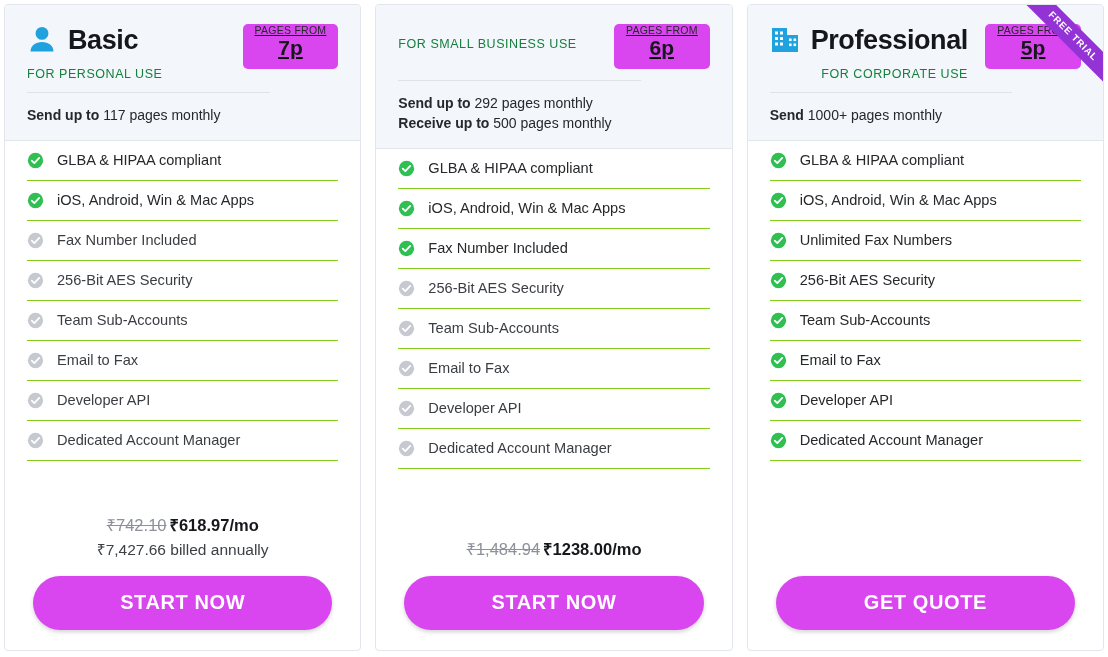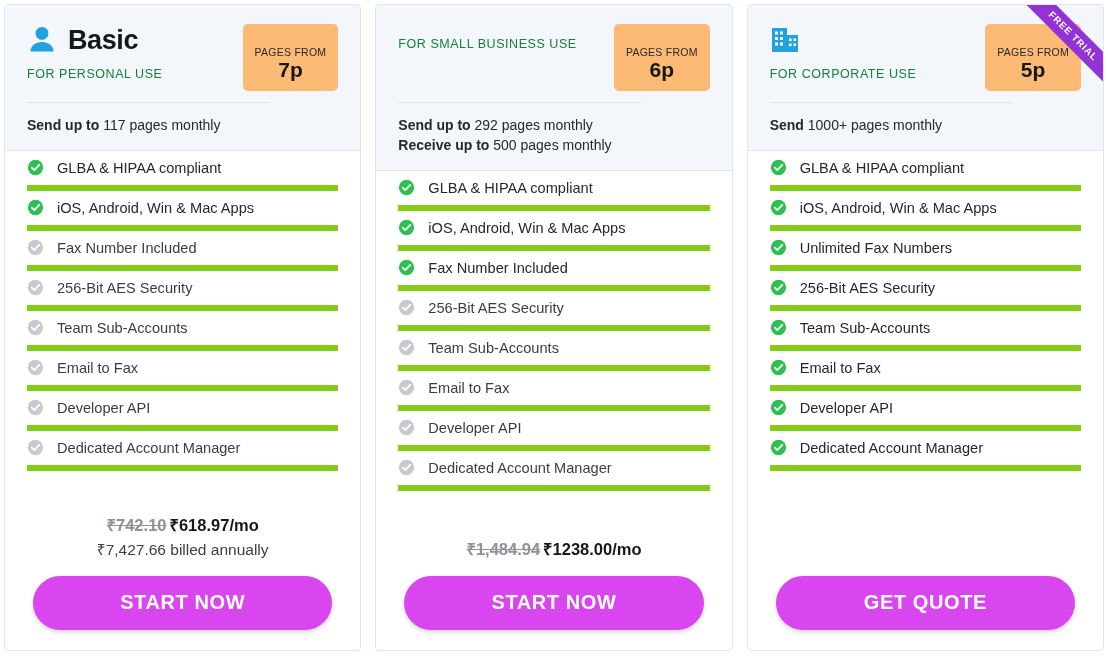--- a/index.html
+++ b/index.html
@@ -61,26 +61,27 @@
   }
   .plan-subtitle {
     margin-top: 12px;
     font-size: 12.5px;
     letter-spacing: 0.55px;
     color: #15803d;
     text-transform: uppercase;
     text-align: right;
   }
   .pages-badge {
-    background: #fdba74;
+    background: #d946ef;
     border-radius: 5px;
-    padding: 22px 12px 10px 12px;
+    padding: 0 12px 10px 12px;
     text-align: center;
     min-width: 82px;
     margin-top: 1px;
+    text-decoration: underline;
   }
   .pages-badge-label {
     font-size: 10.5px;
     letter-spacing: 0.25px;
     color: #26282b;
     white-space: nowrap;
   }
   .pages-badge-value {
     font-size: 21px;
     font-weight: bold;
@@ -129,21 +130,21 @@
   
   .features {
     flex: 1 1 auto;
     padding: 0 22px;
   }
   .feature-row {
     display: flex;
     align-items: center;
     gap: 13px;
     height: 40px;
-    border-bottom: 6px solid #84cc16;
+    border-bottom: 1px solid #84cc16;
   }
   .check-icon { width: 17px; height: 17px; flex: 0 0 17px; display: block; }
   .feature-label {
     font-size: 14.6px;
     color: #26282b;
   }
   .feature-row.off .feature-label { color: #3a3d42; }
 
   
   .price-block {
@@ -151,21 +152,21 @@
     padding: 19px 18px 0 18px;
   }
   .price-line {
     font-size: 16.5px;
     line-height: 1.35;
     color: #15171a;
   }
   .price-old {
     text-decoration: line-through;
     color: #8d9199;
-    font-weight: bold;
+    font-weight: normal;
     margin-right: 3px;
   }
   .price-new { font-weight: bold; }
   .price-annual {
     font-size: 15.5px;
     color: #3d4045;
     margin-top: 2px;
   }
   .quote-line {
     font-size: 15.5px;
@@ -387,20 +388,21 @@
                     <rect x="10" y="11" width="3" height="3"></rect>
                     <rect x="5" y="16.5" width="3" height="3"></rect>
                     <rect x="10" y="16.5" width="3" height="3"></rect>
                     <rect x="19" y="12.5" width="2.6" height="2.6"></rect>
                     <rect x="23.5" y="12.5" width="2.6" height="2.6"></rect>
                     <rect x="19" y="17.5" width="2.6" height="2.6"></rect>
                     <rect x="23.5" y="17.5" width="2.6" height="2.6"></rect>
                   </g>
                 </svg>
               </span>
+              <span class="plan-name">Professional</span>
             </div>
             <div class="plan-subtitle">FOR CORPORATE USE</div>
           </div>
           <div class="pages-badge">
             <div class="pages-badge-label">PAGES FROM</div>
             <div class="pages-badge-value">5p</div>
           </div>
         </div>
         <div class="header-rule"></div>
         <div class="quota-block">

